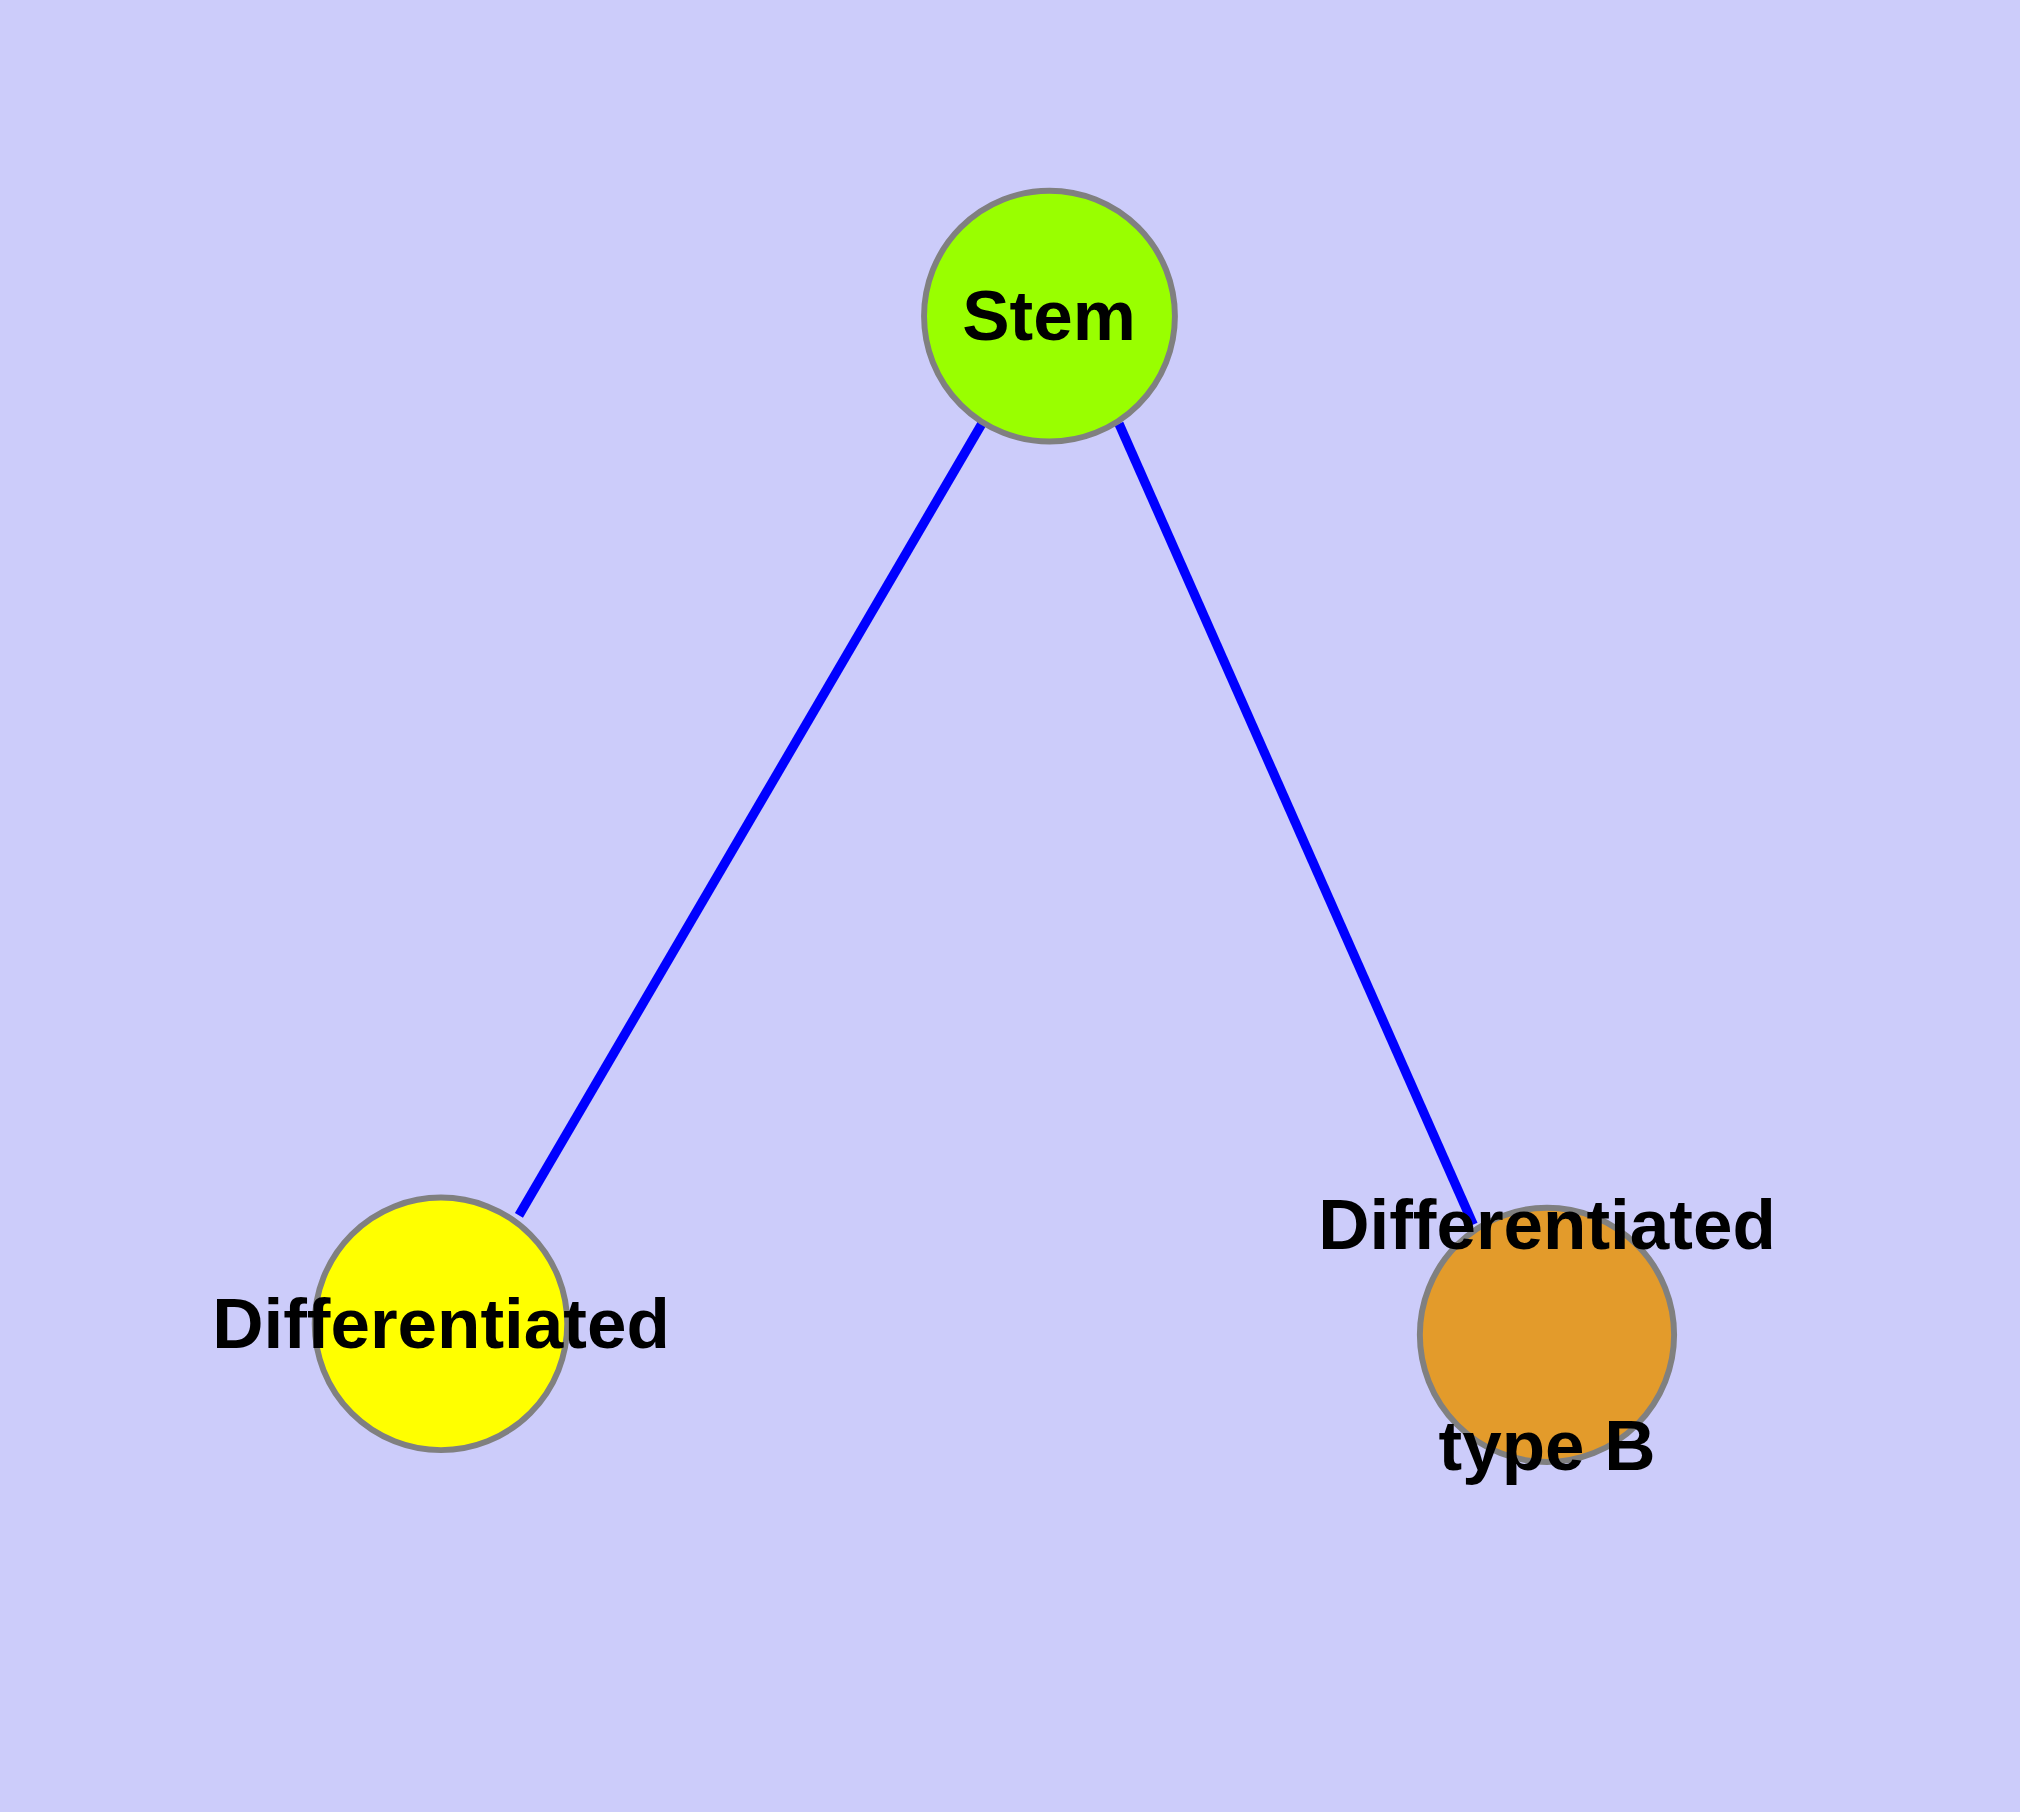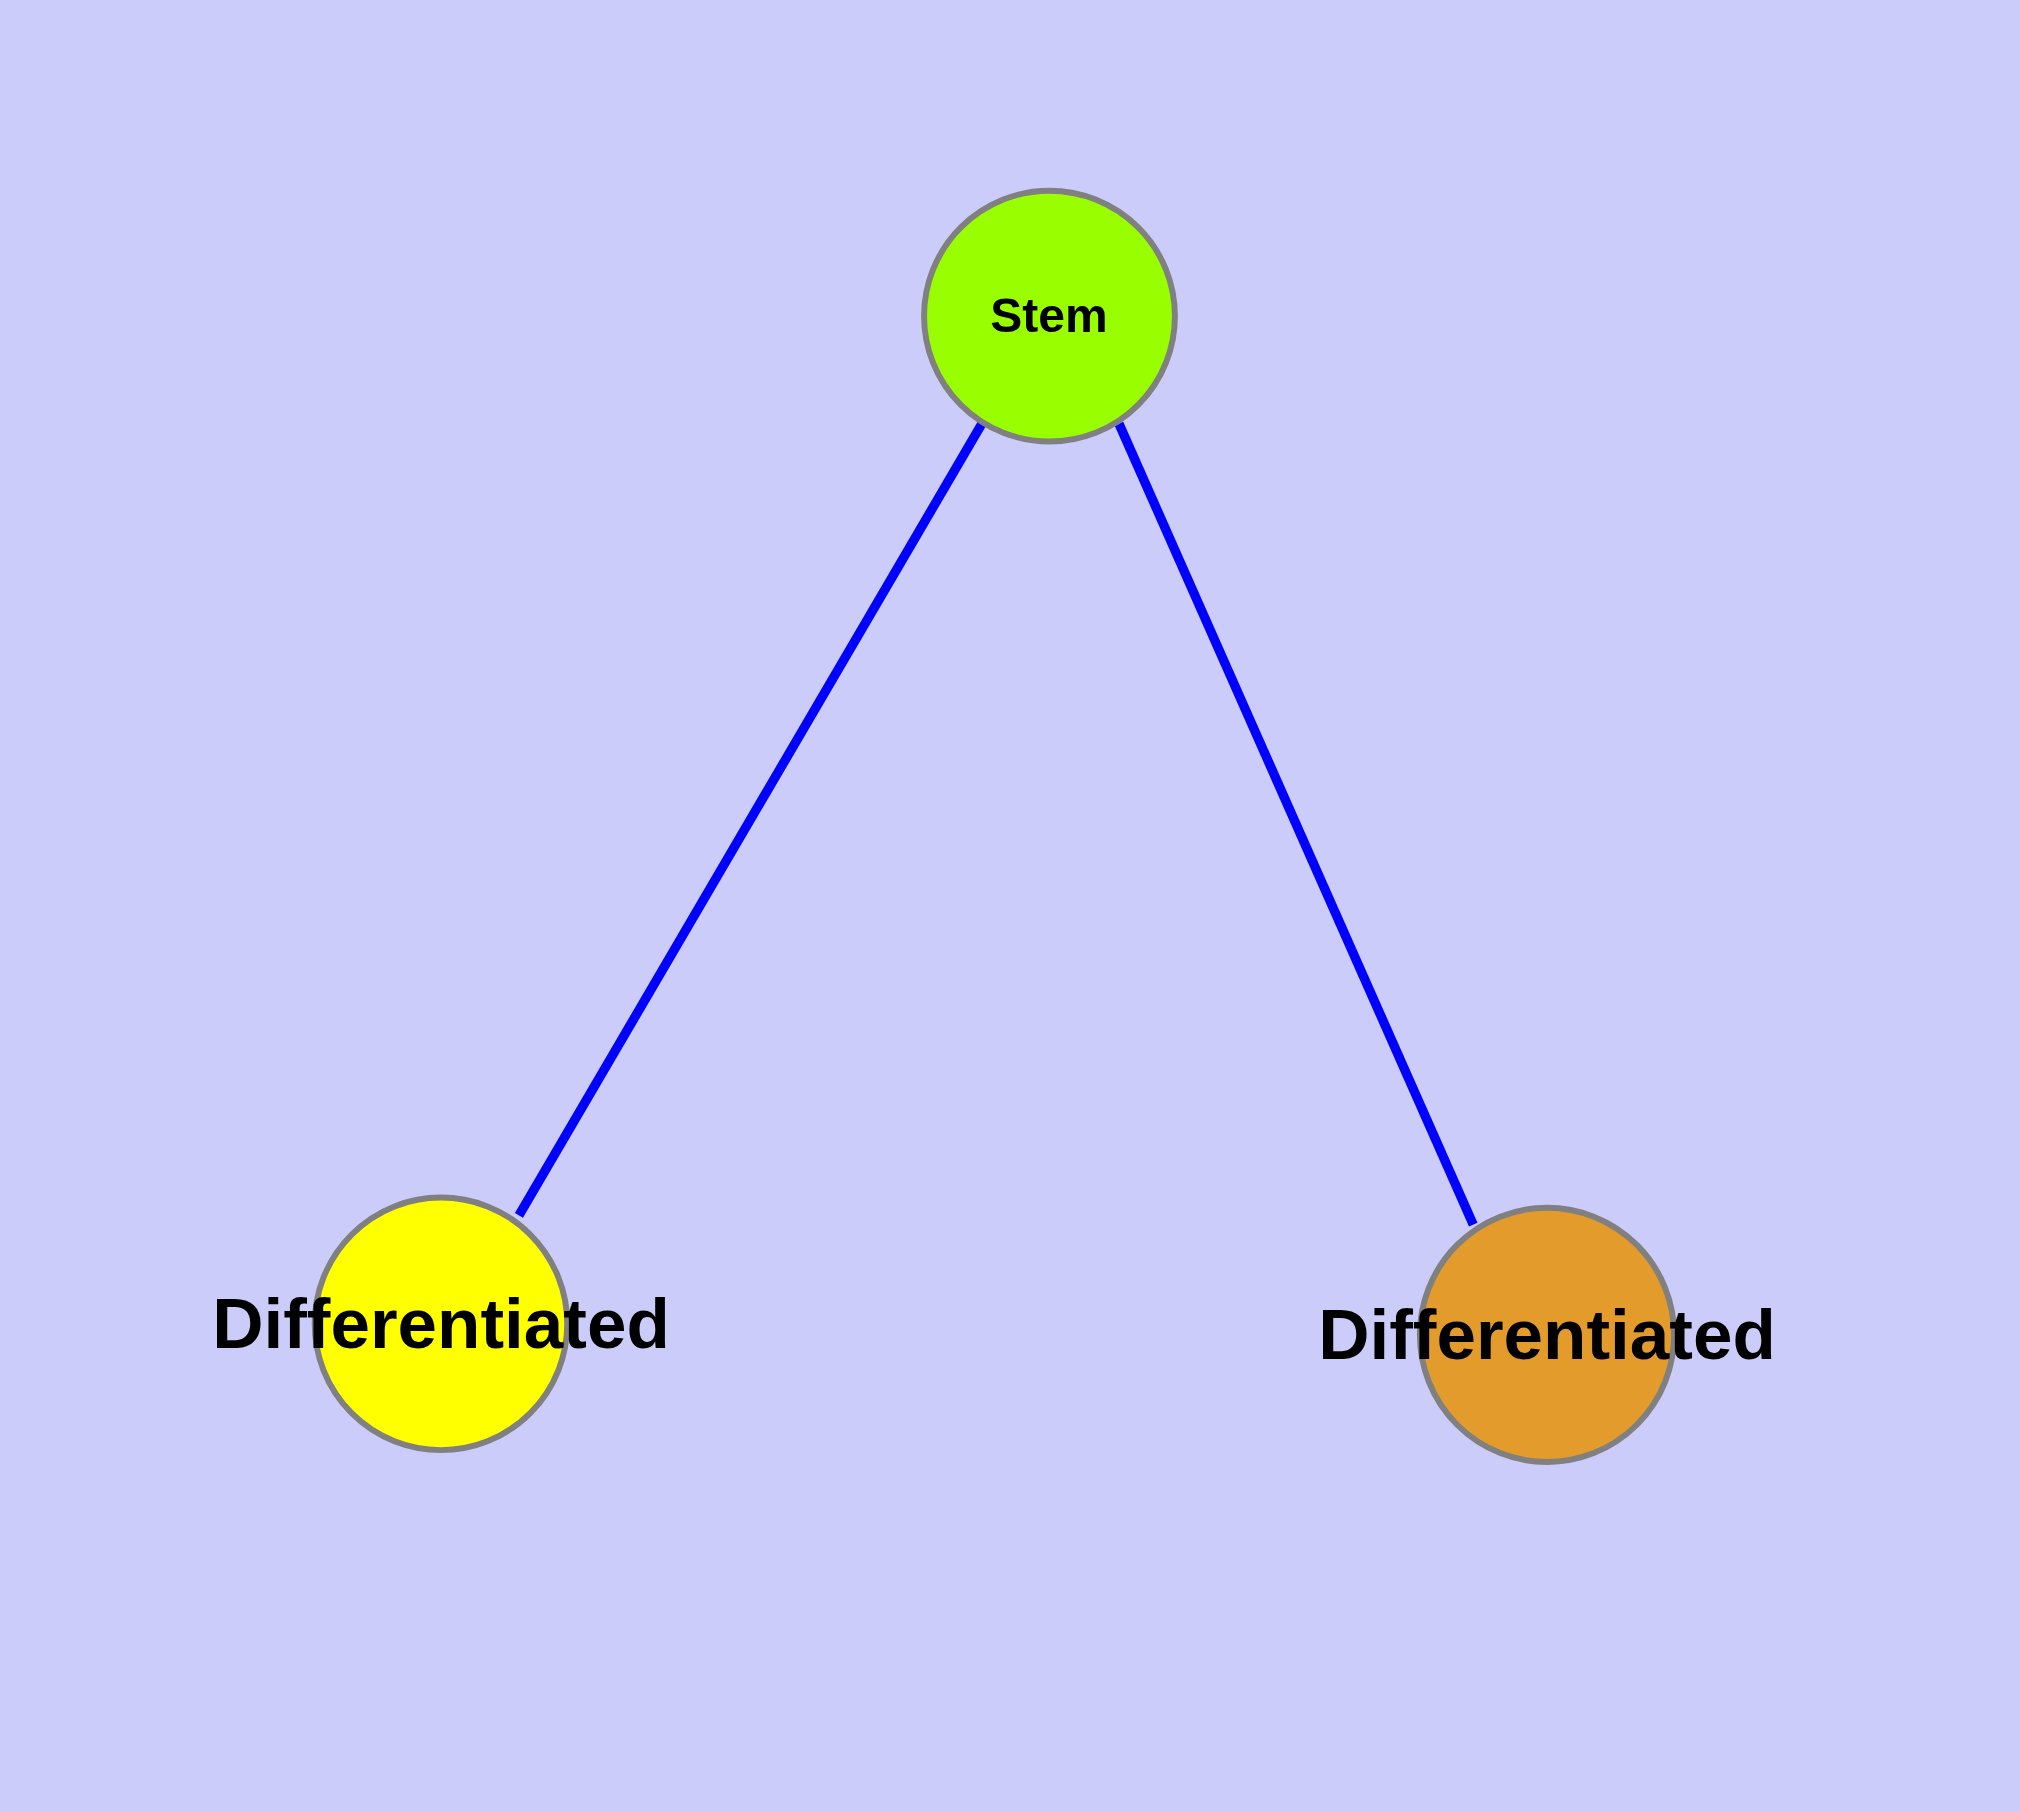--- a/index.html
+++ b/index.html
@@ -30,21 +30,21 @@
     position: absolute;
     text-align: center;
     font-weight: bold;
     color: #000000;
     line-height: 1.04;
     white-space: pre;
     pointer-events: none;
     font-family: "Liberation Sans", sans-serif;
   }
   .node-label.stem {
-    font-size: 48px;
+    font-size: 71px;
     left: 1049px;
     top: 316px;
     transform: translate(-50%, -50%);
   }
   .node-label.typea {
     font-size: 71px;
     left: 441px;
     top: 1324px;
     transform: translate(-50%, -50%);
   }
@@ -76,16 +76,17 @@
   <div class="node-label stem">
     <div>Stem</div>
   </div>
 
   <div class="node-label typea">
     <div>Differentiated</div>
   </div>
 
   <div class="node-label typeb">
     <div>Differentiated</div>
+    <div>type B</div>
   </div>
 
 </div>
 
 
 </body></html>

